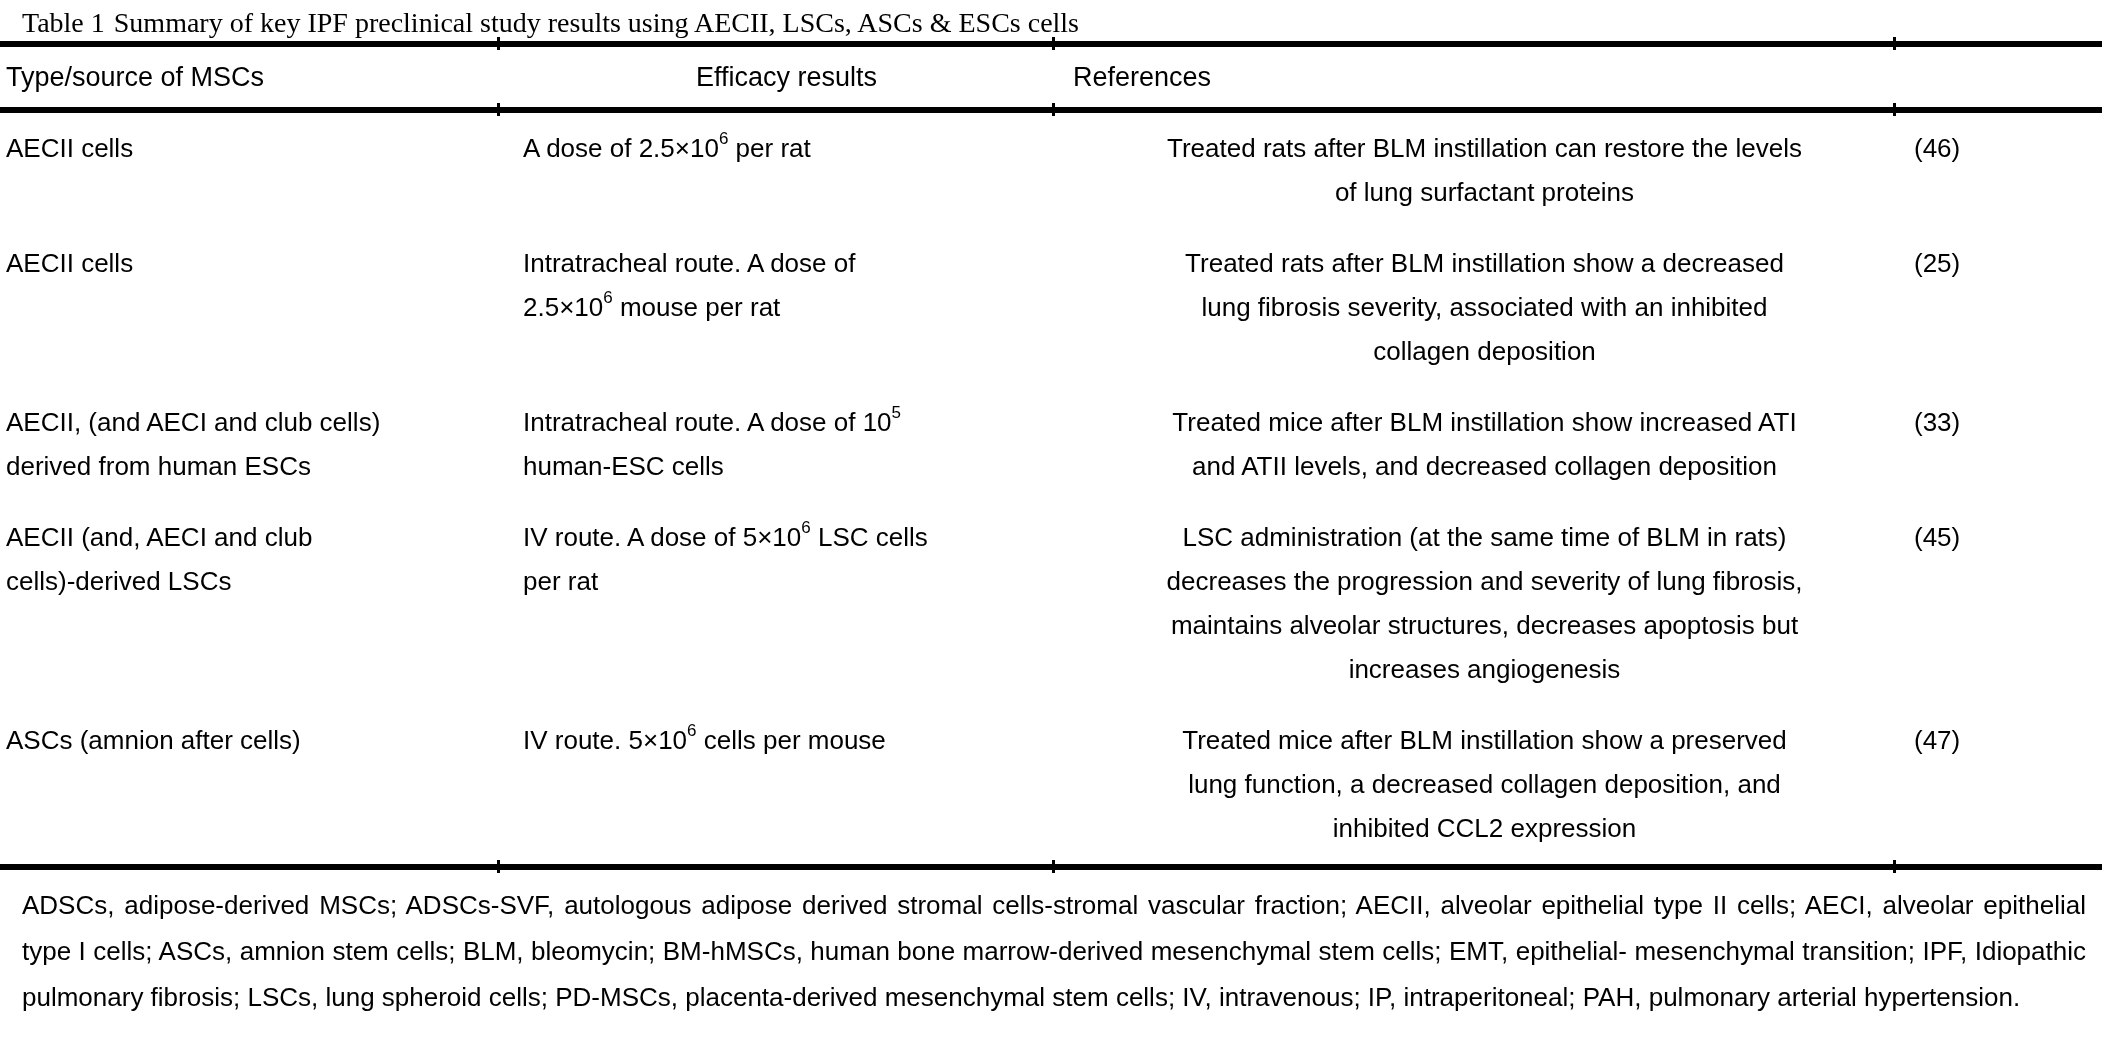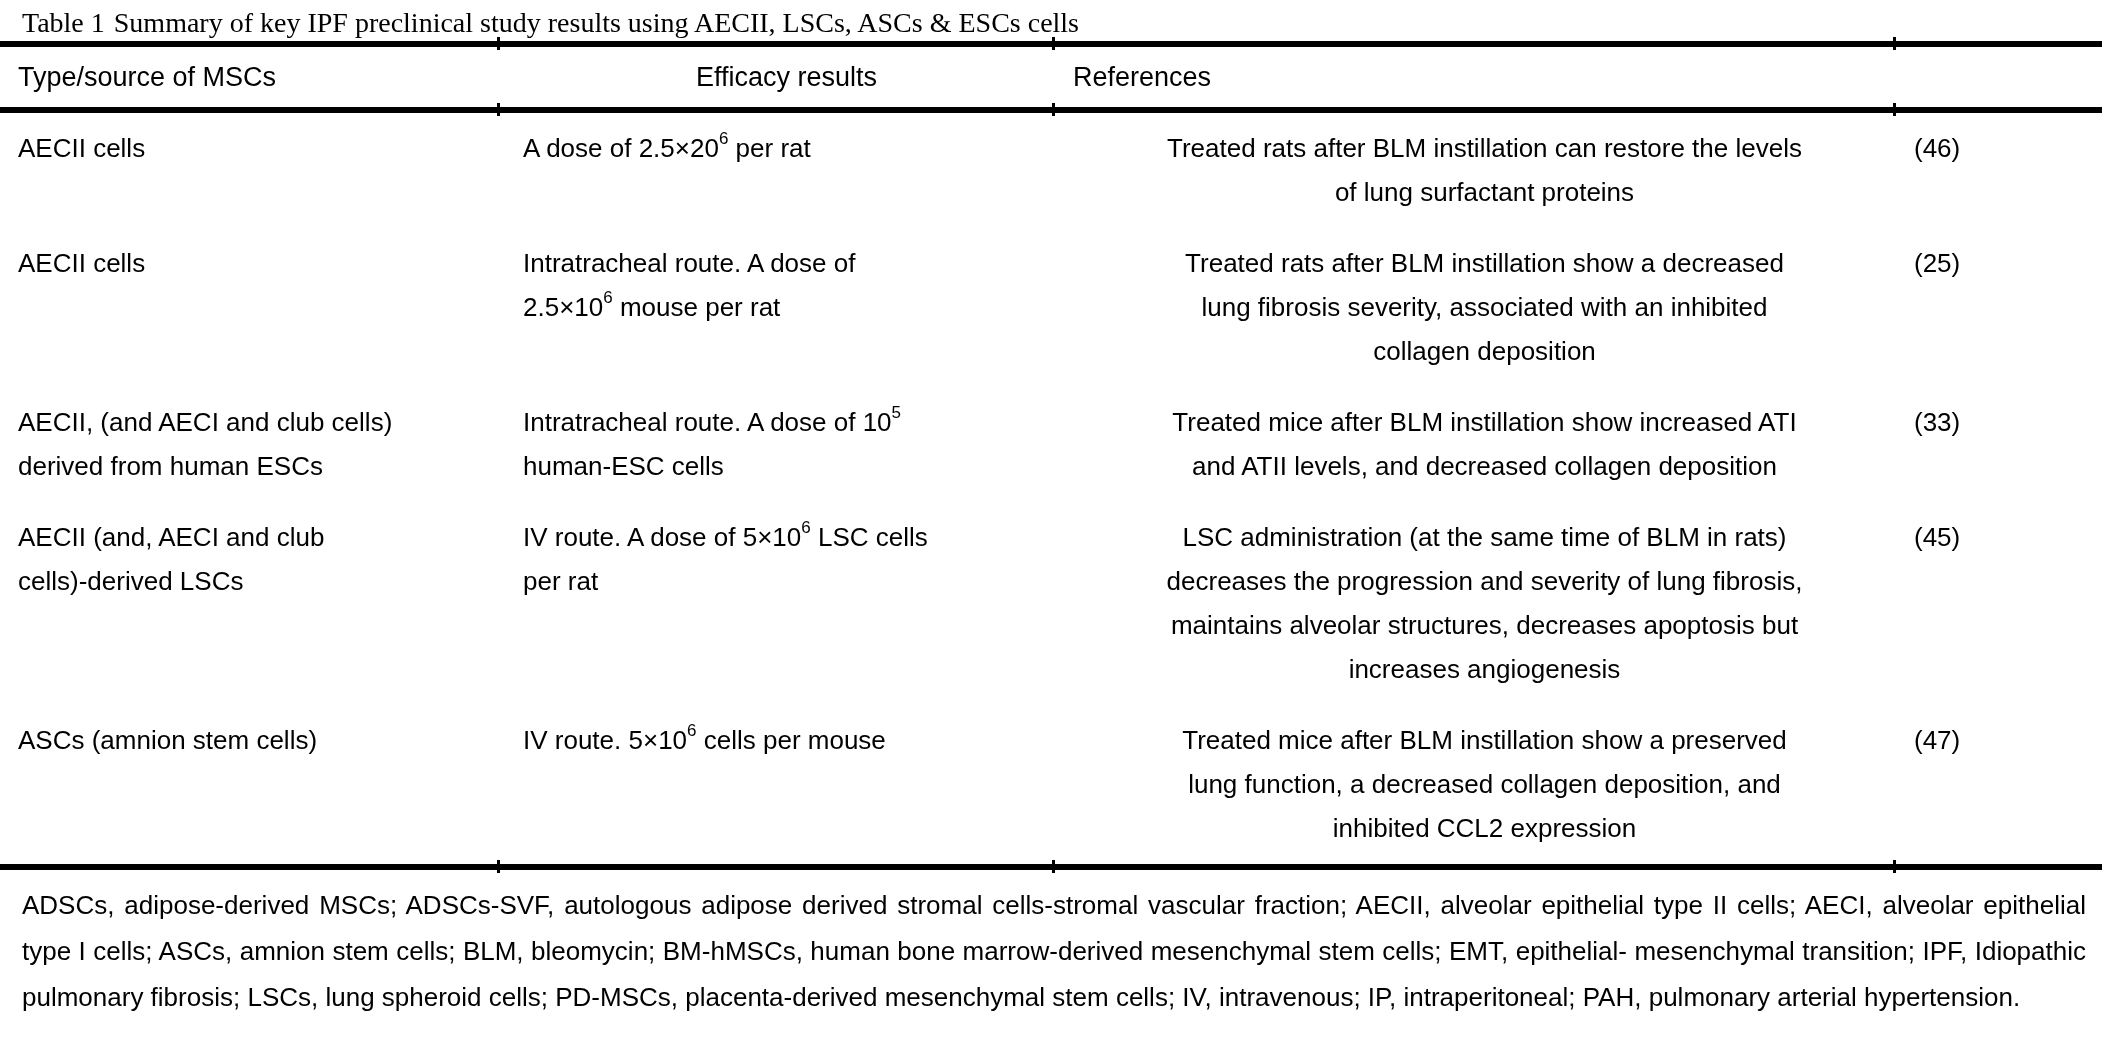--- a/index.html
+++ b/index.html
@@ -50,21 +50,21 @@
     overflow: hidden;
   }
   .body-row .cell {
     box-sizing: border-box;
     padding-top: 13px;
     padding-bottom: 14px;
     font-size: 26px;
     line-height: 44px;
     white-space: pre-line;
   }
-  .cell.col-type      { padding-left: 18px; }
+  .cell.col-type      { padding-left: 6px; }
   .cell.col-delivery  { padding-left: 25px; }
   .cell.col-efficacy  { padding-left: 22px; text-align: center; }
   .cell.col-reference { padding-left: 20px; }
   sup.dose-sup {
     font-size: 17px;
     line-height: 0;
     vertical-align: 13px;
   }
   
   .footnote {
@@ -89,21 +89,21 @@
   <div class="grid-row header-row">
     <div class="cell col-type">Type/source of MSCs</div>
     <div class="cell col-efficacy">Efficacy results</div>
     <div class="cell col-reference">References</div>
   </div>
 
   <div class="hrule"></div>
 
   <div class="grid-row body-row">
     <div class="cell col-type">AECII cells</div>
-    <div class="cell col-delivery"><span>A dose of 2.5×20</span><sup class="dose-sup">6</sup><span> per rat</span></div>
+    <div class="cell col-delivery"><span>A dose of 2.5×10</span><sup class="dose-sup">6</sup><span> per rat</span></div>
     <div class="cell col-efficacy">Treated rats after BLM instillation can restore the levels
 of lung surfactant proteins</div>
     <div class="cell col-reference">(46)</div>
   </div>
 
   <div class="grid-row body-row">
     <div class="cell col-type">AECII cells</div>
     <div class="cell col-delivery"><span>Intratracheal route. A dose of
 2.5×10</span><sup class="dose-sup">6</sup><span> mouse per rat</span></div>
     <div class="cell col-efficacy">Treated rats after BLM instillation show a decreased
@@ -128,21 +128,21 @@
     <div class="cell col-delivery"><span>IV route. A dose of 5×10</span><sup class="dose-sup">6</sup><span> LSC cells
 per rat</span></div>
     <div class="cell col-efficacy">LSC administration (at the same time of BLM in rats)
 decreases the progression and severity of lung fibrosis,
 maintains alveolar structures, decreases apoptosis but
 increases angiogenesis</div>
     <div class="cell col-reference">(45)</div>
   </div>
 
   <div class="grid-row body-row">
-    <div class="cell col-type">ASCs (amnion stem cells)</div>
+    <div class="cell col-type">ASCs (amnion after cells)</div>
     <div class="cell col-delivery"><span>IV route. 5×10</span><sup class="dose-sup">6</sup><span> cells per mouse</span></div>
     <div class="cell col-efficacy">Treated mice after BLM instillation show a preserved
 lung function, a decreased collagen deposition, and
 inhibited CCL2 expression</div>
     <div class="cell col-reference">(47)</div>
   </div>
 
   <div class="hrule"></div>
 
   <div class="footnote">ADSCs, adipose-derived MSCs; ADSCs-SVF, autologous adipose derived stromal cells-stromal vascular fraction; AECII, alveolar epithelial type II cells; AECI, alveolar epithelial type I cells; ASCs, amnion stem cells; BLM, bleomycin; BM-hMSCs, human bone marrow-derived mesenchymal stem cells; EMT, epithelial- mesenchymal transition; IPF, Idiopathic pulmonary fibrosis; LSCs, lung spheroid cells; PD-MSCs, placenta-derived mesenchymal stem cells; IV, intravenous; IP, intraperitoneal; PAH, pulmonary arterial hypertension.</div>

